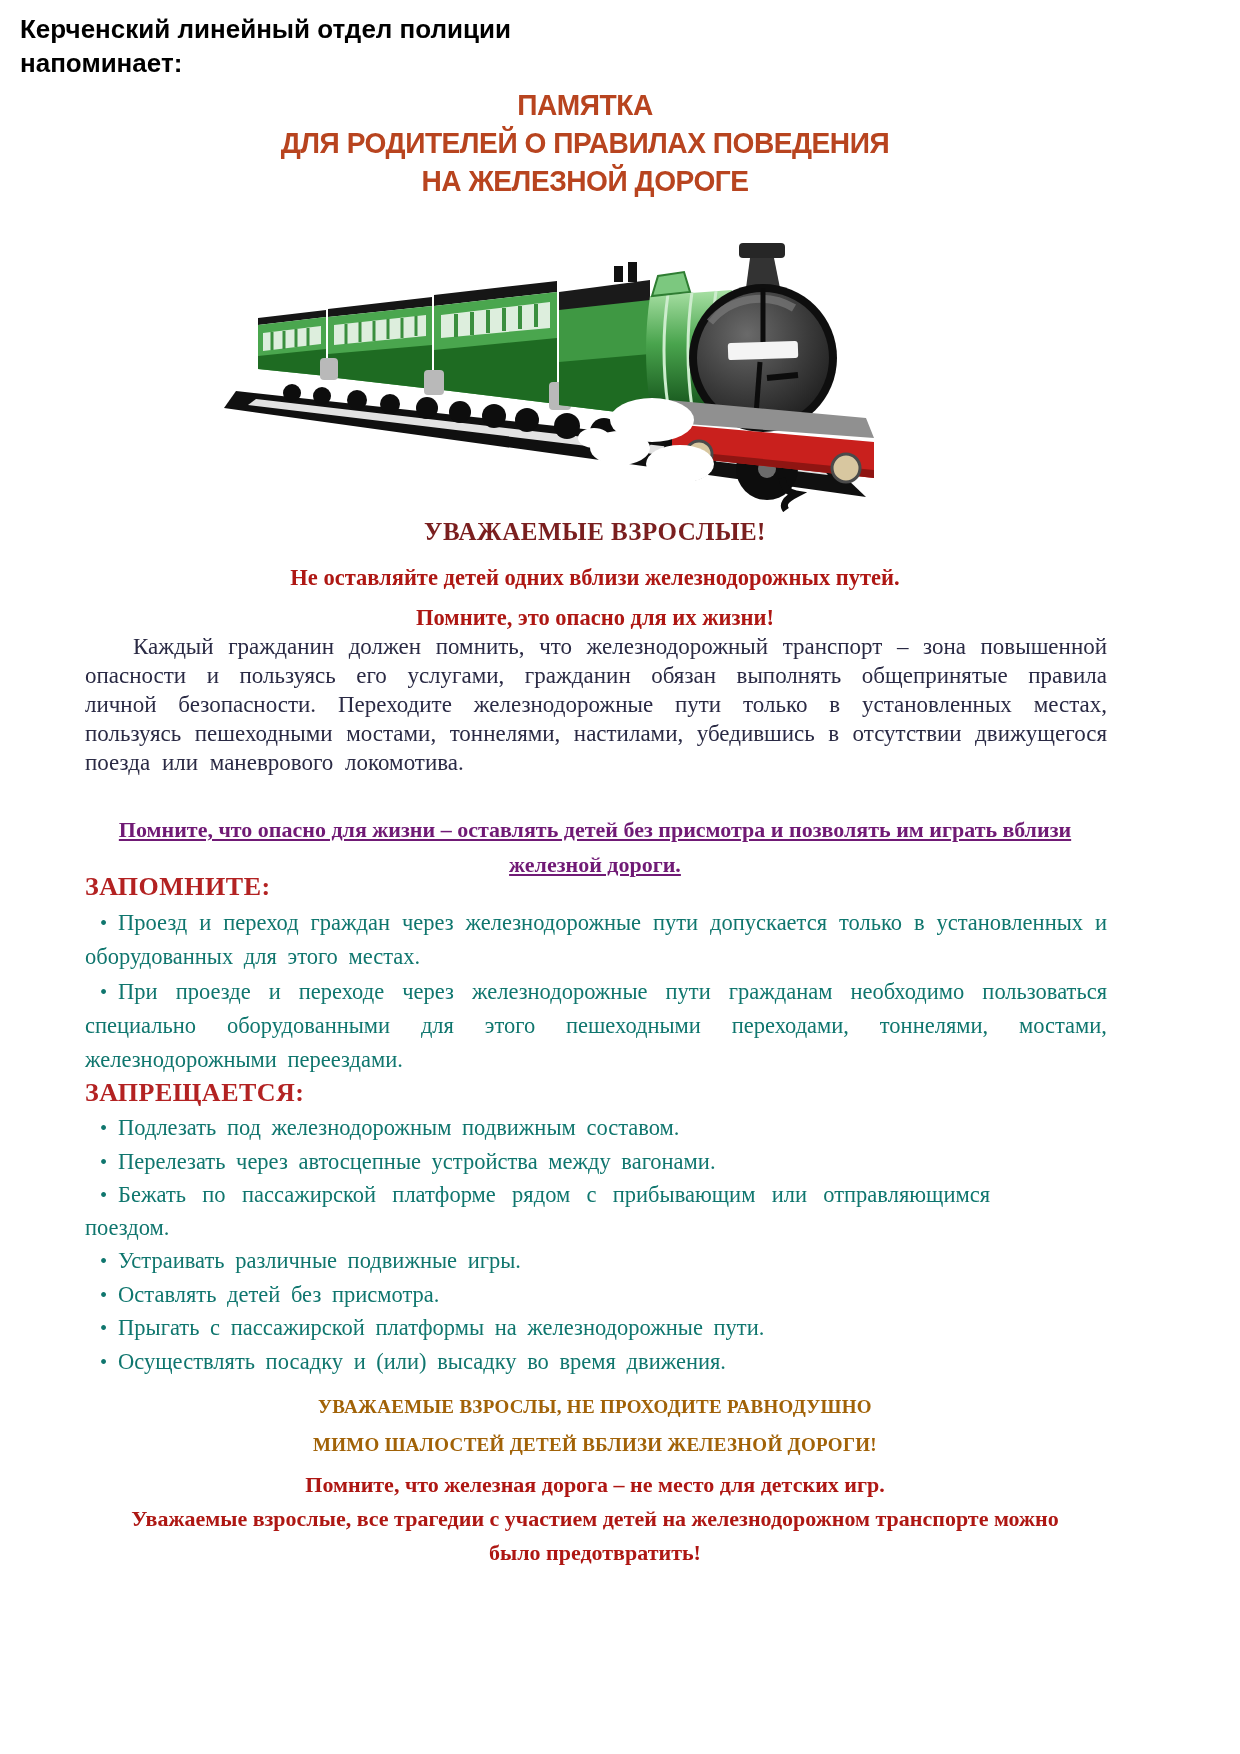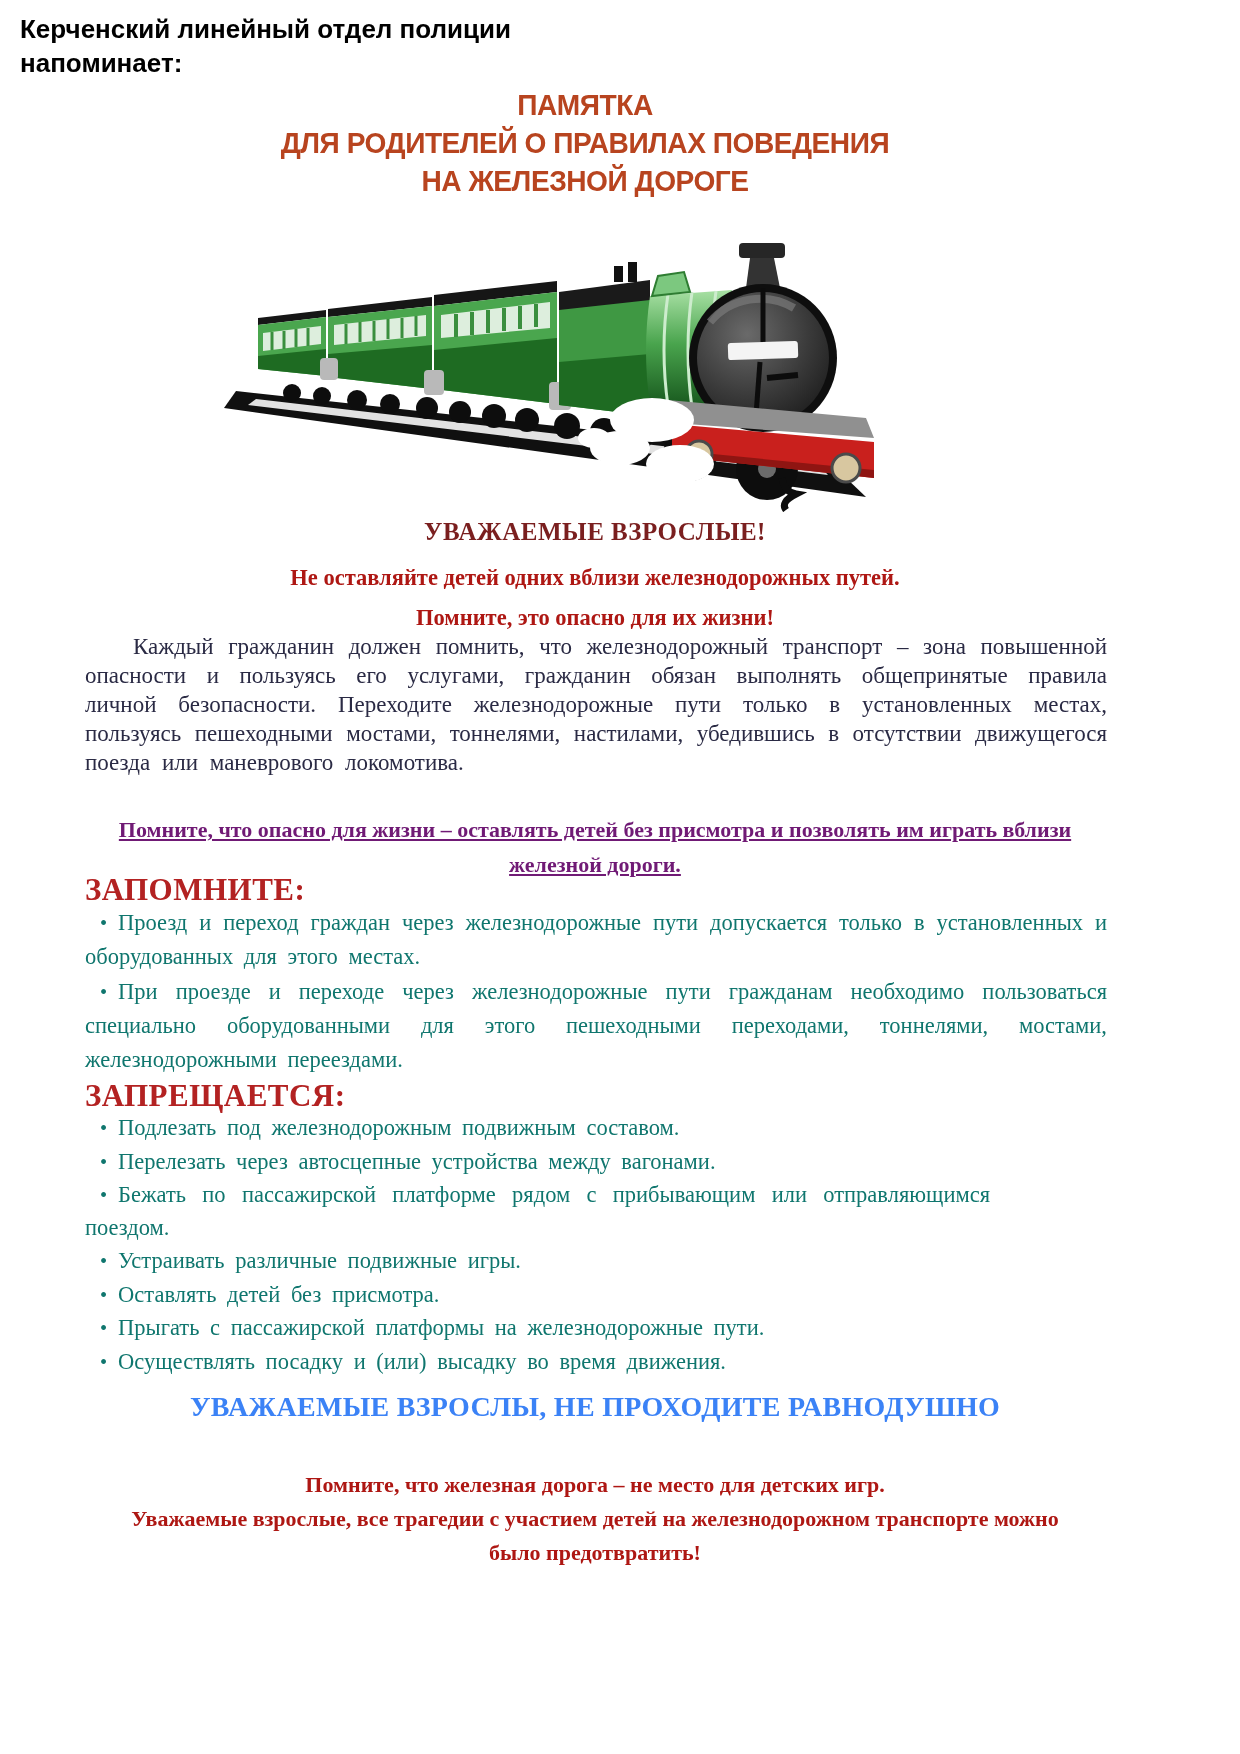--- a/index.html
+++ b/index.html
@@ -33,37 +33,37 @@
     position:absolute;left:85px;top:632px;width:1022px;
     font-size:23px;line-height:29px;color:#2a2a44;
     text-align:justify;text-indent:48px;word-spacing:6px;
   }
   .reminder{
     position:absolute;left:100px;top:812px;width:990px;text-align:center;
     font-weight:700;font-size:22px;line-height:35px;color:#701a75;text-decoration:underline;
   }
   .sec-heading{
     position:absolute;left:85px;
-    font-weight:700;font-size:31px;color:#b32222;letter-spacing:0.5px;font-family:Liberation Serif, serif;
+    font-weight:700;font-size:26px;color:#b32222;letter-spacing:0.5px;font-family:Liberation Serif, serif;
   }
   .remember-heading{top:872px;}
   .forbidden-heading{top:1078px;text-align:right;}
 
   .bullet-list{position:absolute;left:85px;width:1022px;color:#0f766e;}
   .remember-list{top:906px;font-size:22.5px;line-height:34px;}
   .forbidden-list{top:1112px;font-size:22.5px;line-height:32.5px;}
   .bullet-item{
     margin:0 0 1px 0;text-align:justify;text-indent:15px;word-spacing:5px;
   }
   .bullet-item::before{content:"•";padding-right:11px;font-size:0.9em;}
   .forbidden-list .bullet-item:nth-child(3){max-width:905px;}
 
   .appeal{
     position:absolute;left:85px;top:1388px;width:1020px;text-align:center;
-    font-weight:700;font-size:28px;line-height:38px;color:#3b82f6;letter-spacing:0.3px;
+    font-weight:700;font-size:19px;line-height:38px;color:#a16207;letter-spacing:0.3px;
   }
   .footer-red{
     position:absolute;left:130px;top:1468px;width:930px;text-align:center;
     font-weight:700;font-size:22px;line-height:34px;color:#ae1713;
   }
 </style>
 </head>
 <body>
 
 <div class="page">
@@ -232,20 +232,21 @@
     <p class="bullet-item">Перелезать через автосцепные устройства между вагонами.</p>
     <p class="bullet-item">Бежать по пассажирской платформе рядом с прибывающим или отправляющимся поездом.</p>
     <p class="bullet-item">Устраивать различные подвижные игры.</p>
     <p class="bullet-item">Оставлять детей без присмотра.</p>
     <p class="bullet-item">Прыгать с пассажирской платформы на железнодорожные пути.</p>
     <p class="bullet-item">Осуществлять посадку и (или) высадку во время движения.</p>
   </div>
 
   <div class="appeal">
     <div>УВАЖАЕМЫЕ ВЗРОСЛЫ, НЕ ПРОХОДИТЕ РАВНОДУШНО</div>
+    <div>МИМО ШАЛОСТЕЙ ДЕТЕЙ ВБЛИЗИ ЖЕЛЕЗНОЙ ДОРОГИ!</div>
   </div>
 
   <div class="footer-red">
     <div>Помните, что железная дорога – не место для детских игр.</div>
     <div>Уважаемые взрослые, все трагедии с участием детей на железнодорожном транспорте можно было предотвратить!</div>
   </div>
 
 </div>
 
 </body></html>

